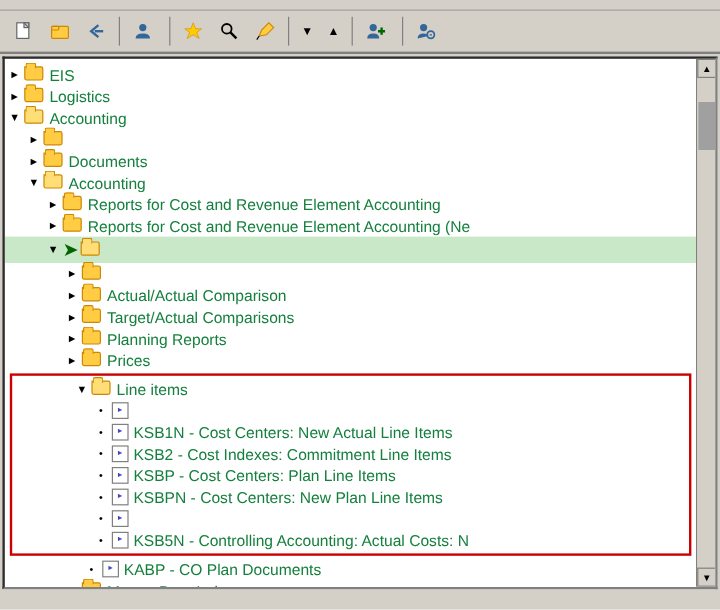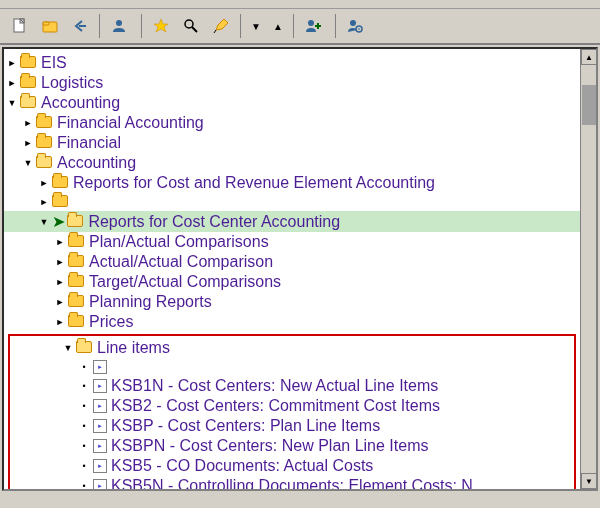--- a/index.html
+++ b/index.html
@@ -159,22 +159,22 @@
       top: -4px;
       left: 0;
       width: 7px;
       height: 4px;
       background: #ffdd77;
       border: 1px solid #cc8800;
       border-bottom: none;
       border-radius: 2px 2px 0 0;
     }
     .item-label {
-      font-size: 16px;
-      color: #4c1d95;
+      font-size: 13px;
+      color: #15803d;
       overflow: hidden;
       text-overflow: ellipsis;
     }
     .item-icon {
       width: 16px;
       height: 16px;
       flex-shrink: 0;
       margin-right: 3px;
       display: flex;
       align-items: center;
@@ -350,30 +350,29 @@
         </div>
     <span class="item-label">Accounting</span>
   </div>
       <div class="tree-item" style="">
     <div class="indent" style="width:16px; flex-shrink:0;"></div>
     <div class="expand-icon">►</div>
 
     <div class="folder-icon">
           <div class="folder-closed"></div>
         </div>
-    <span class="item-label">Financial Accounting</span>
   </div>
       <div class="tree-item" style="">
     <div class="indent" style="width:16px; flex-shrink:0;"></div>
     <div class="expand-icon">►</div>
 
     <div class="folder-icon">
           <div class="folder-closed"></div>
         </div>
-    <span class="item-label">Financial</span>
+    <span class="item-label">Documents</span>
   </div>
       <div class="tree-item" style="">
     <div class="indent" style="width:16px; flex-shrink:0;"></div>
     <div class="expand-icon">▼</div>
 
     <div class="folder-icon">
           <div class="folder-open"></div>
         </div>
     <span class="item-label">Accounting</span>
   </div>
@@ -386,38 +385,37 @@
         </div>
     <span class="item-label">Reports for Cost and Revenue Element Accounting</span>
   </div>
       <div class="tree-item" style="">
     <div class="indent" style="width:32px; flex-shrink:0;"></div>
     <div class="expand-icon">►</div>
 
     <div class="folder-icon">
           <div class="folder-closed"></div>
         </div>
+    <span class="item-label">Reports for Cost and Revenue Element Accounting (Ne</span>
   </div>
       <div class="tree-item" style="background:#c8e8c8;">
     <div class="indent" style="width:32px; flex-shrink:0;"></div>
     <div class="expand-icon">▼</div>
     <span class="arrow-indicator">➤</span>
     <div class="folder-icon">
           <div class="folder-open"></div>
         </div>
-    <span class="item-label">Reports for Cost Center Accounting</span>
-  </div>
-      <div class="tree-item" style="">
-    <div class="indent" style="width:48px; flex-shrink:0;"></div>
-    <div class="expand-icon">►</div>
-
-    <div class="folder-icon">
-          <div class="folder-closed"></div>
-        </div>
-    <span class="item-label">Plan/Actual Comparisons</span>
+  </div>
+      <div class="tree-item" style="">
+    <div class="indent" style="width:48px; flex-shrink:0;"></div>
+    <div class="expand-icon">►</div>
+
+    <div class="folder-icon">
+          <div class="folder-closed"></div>
+        </div>
   </div>
       <div class="tree-item" style="">
     <div class="indent" style="width:48px; flex-shrink:0;"></div>
     <div class="expand-icon">►</div>
 
     <div class="folder-icon">
           <div class="folder-closed"></div>
         </div>
     <span class="item-label">Actual/Actual Comparison</span>
   </div>
@@ -475,21 +473,21 @@
           </div>
     <span class="item-label">KSB1N - Cost Centers: New Actual Line Items</span>
   </div>
         <div class="tree-item" style="">
     <div class="indent" style="width:64px; flex-shrink:0;"></div>
     <div class="expand-icon">•</div>
 
     <div class="item-icon">
             <div class="transaction-icon"></div>
           </div>
-    <span class="item-label">KSB2 - Cost Centers: Commitment Cost Items</span>
+    <span class="item-label">KSB2 - Cost Indexes: Commitment Line Items</span>
   </div>
         <div class="tree-item" style="">
     <div class="indent" style="width:64px; flex-shrink:0;"></div>
     <div class="expand-icon">•</div>
 
     <div class="item-icon">
             <div class="transaction-icon"></div>
           </div>
     <span class="item-label">KSBP - Cost Centers: Plan Line Items</span>
   </div>
@@ -502,30 +500,29 @@
           </div>
     <span class="item-label">KSBPN - Cost Centers: New Plan Line Items</span>
   </div>
         <div class="tree-item" style="">
     <div class="indent" style="width:64px; flex-shrink:0;"></div>
     <div class="expand-icon">•</div>
 
     <div class="item-icon">
             <div class="transaction-icon"></div>
           </div>
-    <span class="item-label">KSB5 - CO Documents: Actual Costs</span>
-  </div>
-        <div class="tree-item" style="">
-    <div class="indent" style="width:64px; flex-shrink:0;"></div>
-    <div class="expand-icon">•</div>
-
-    <div class="item-icon">
-            <div class="transaction-icon"></div>
-          </div>
-    <span class="item-label">KSB5N - Controlling Documents: Element Costs: N</span>
+  </div>
+        <div class="tree-item" style="">
+    <div class="indent" style="width:64px; flex-shrink:0;"></div>
+    <div class="expand-icon">•</div>
+
+    <div class="item-icon">
+            <div class="transaction-icon"></div>
+          </div>
+    <span class="item-label">KSB5N - Controlling Accounting: Actual Costs: N</span>
   </div>
       </div>
       <div class="tree-item" style="">
     <div class="indent" style="width:64px; flex-shrink:0;"></div>
     <div class="expand-icon">•</div>
 
     <div class="item-icon">
           <div class="transaction-icon"></div>
         </div>
     <span class="item-label">KABP - CO Plan Documents</span>

